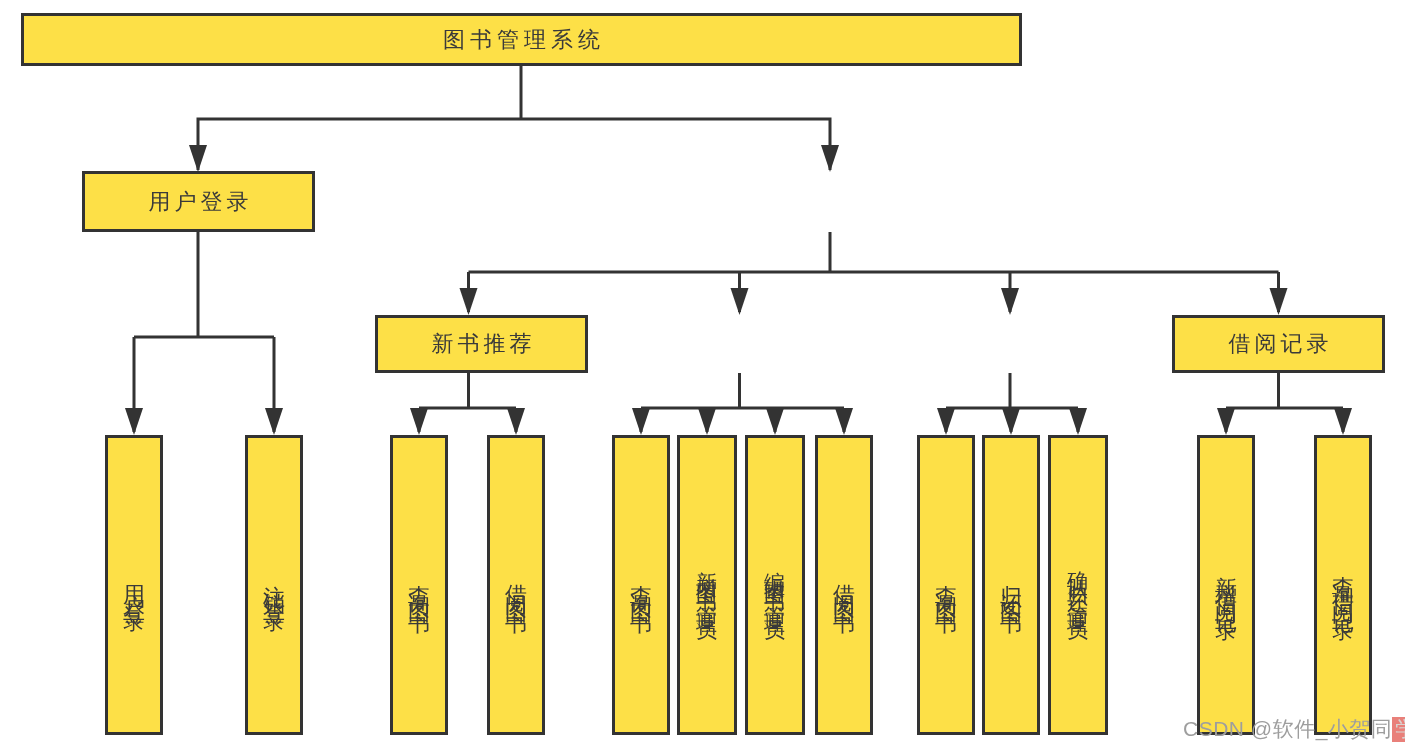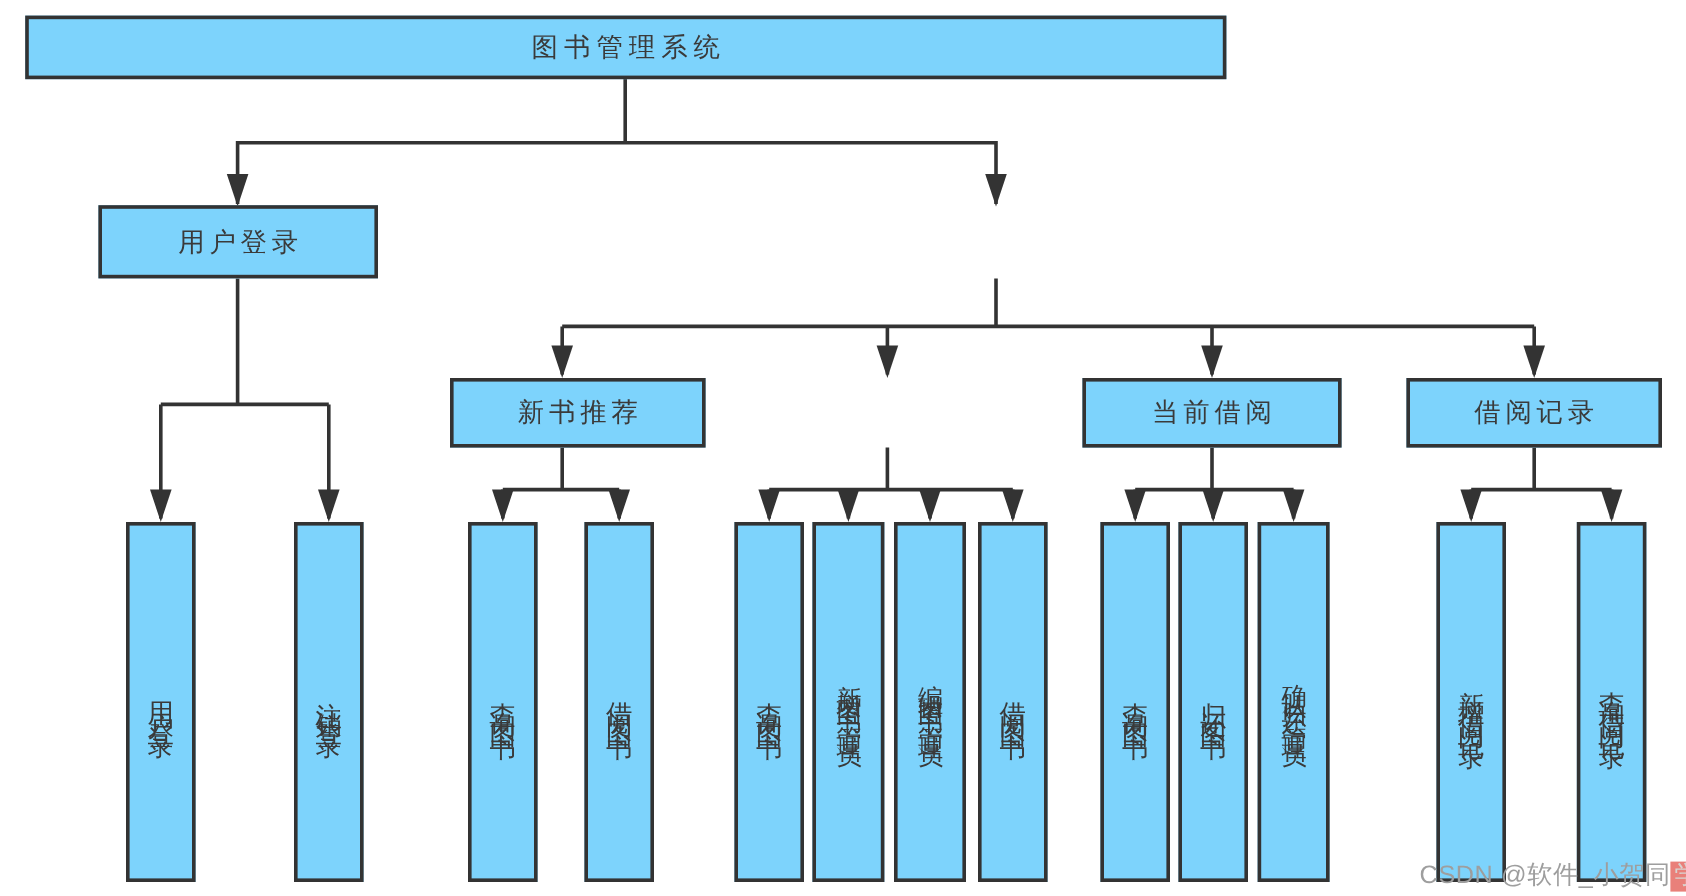--- a/index.html
+++ b/index.html
@@ -17,21 +17,21 @@
   }
   .connectors {
     position: absolute;
     left: 0;
     top: 0;
     z-index: 1;
   }
   .box {
     position: absolute;
     box-sizing: border-box;
-    background: #7dd3fc;
+    background: #fde047;
     border: 3px solid #333333;
     display: flex;
     align-items: center;
     justify-content: center;
     color: #3a3a3a;
     z-index: 2;
   }
   .h-label {
     font-size: 22px;
     letter-spacing: 4px;
@@ -120,23 +120,20 @@
     <span class="h-label root-label">图书管理系统</span>
   </div>
 
   <div class="box" style="left:82px; top:171px; width:233px; height:61px;">
     <span class="h-label">用户登录</span>
   </div>
 
   <div class="box" style="left:375px; top:315px; width:213px; height:58px;">
     <span class="h-label">新书推荐</span>
   </div>
-  <div class="box" style="left:902px; top:315px; width:216px; height:58px;">
-    <span class="h-label">当前借阅</span>
-  </div>
   <div class="box" style="left:1172px; top:315px; width:213px; height:58px;">
     <span class="h-label">借阅记录</span>
   </div>
 
   <div class="box" style="left:105px; top:435px; width:58px; height:300px;">
     <span class="v-label">用户登录</span>
   </div>
   <div class="box" style="left:245px; top:435px; width:58px; height:300px;">
     <span class="v-label">注销登录</span>
   </div>

